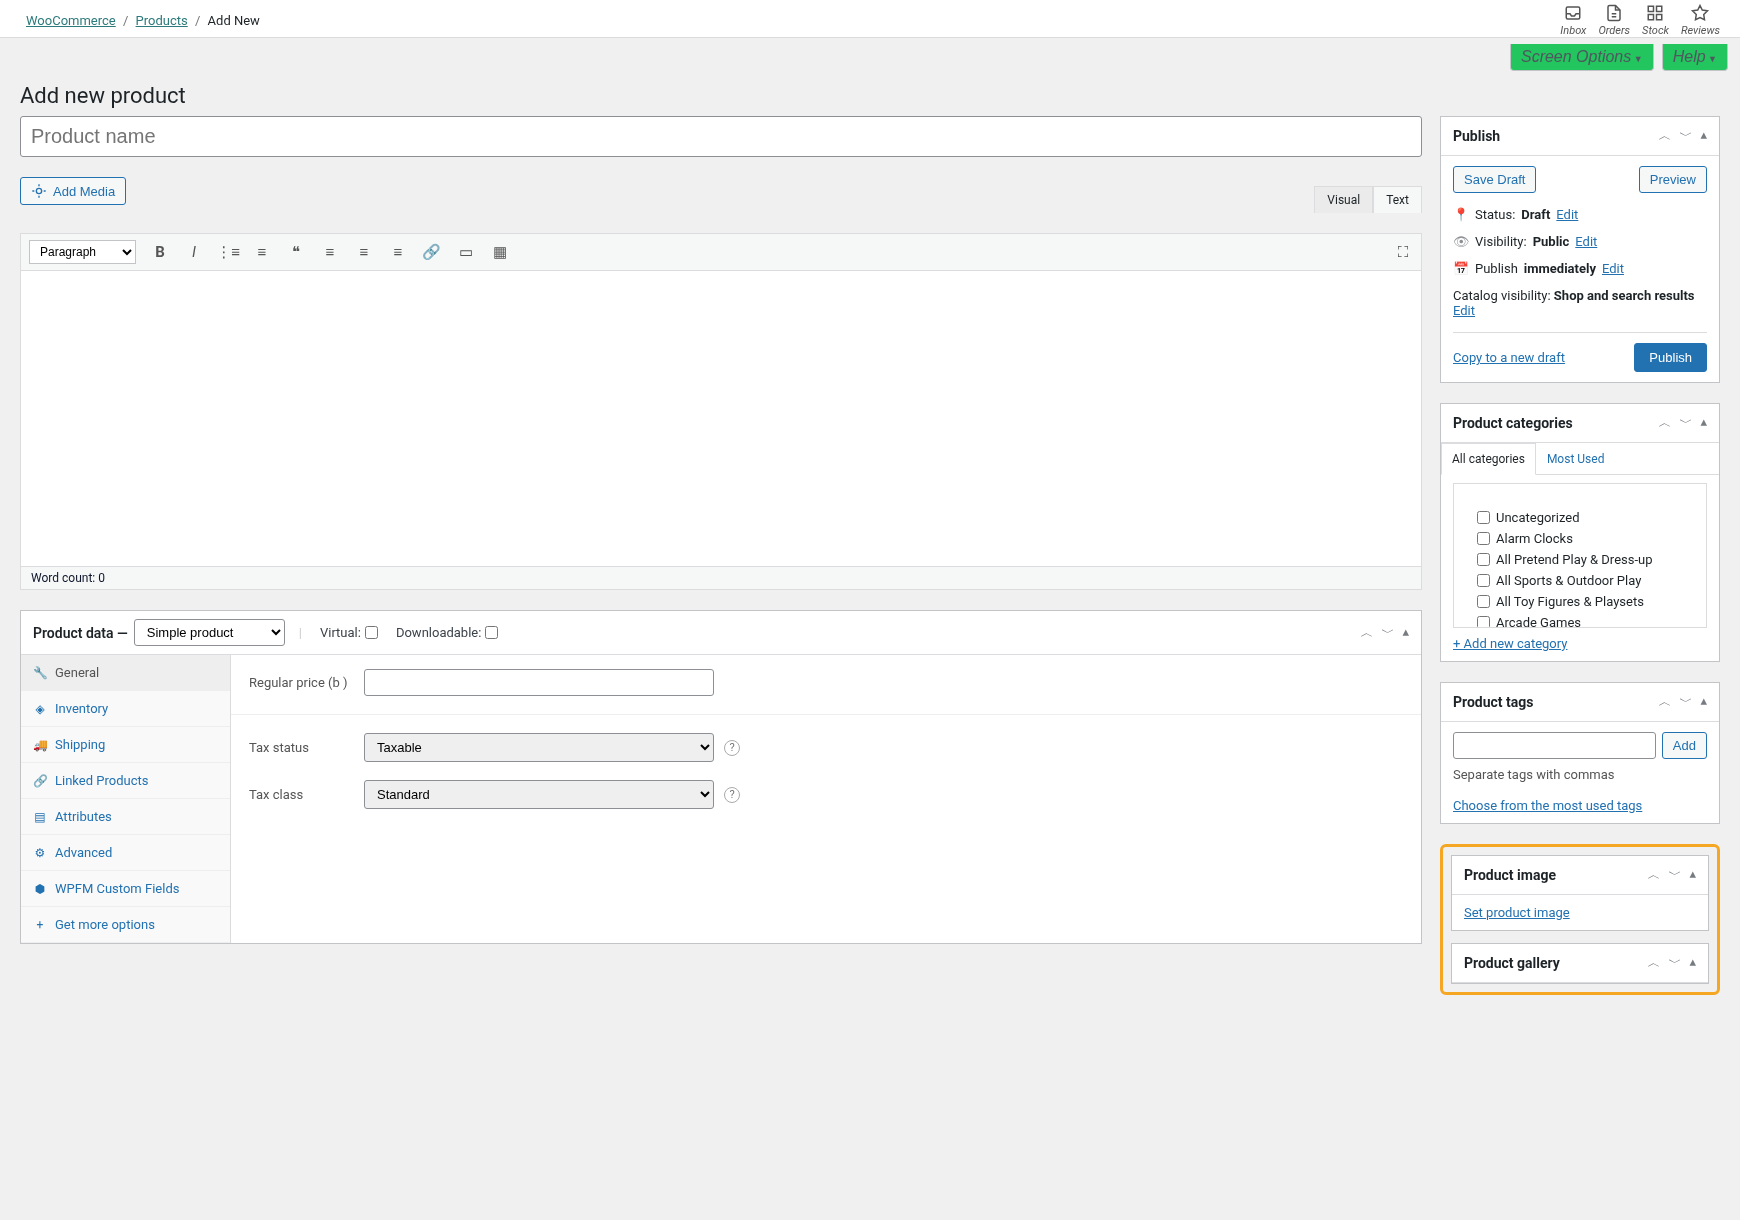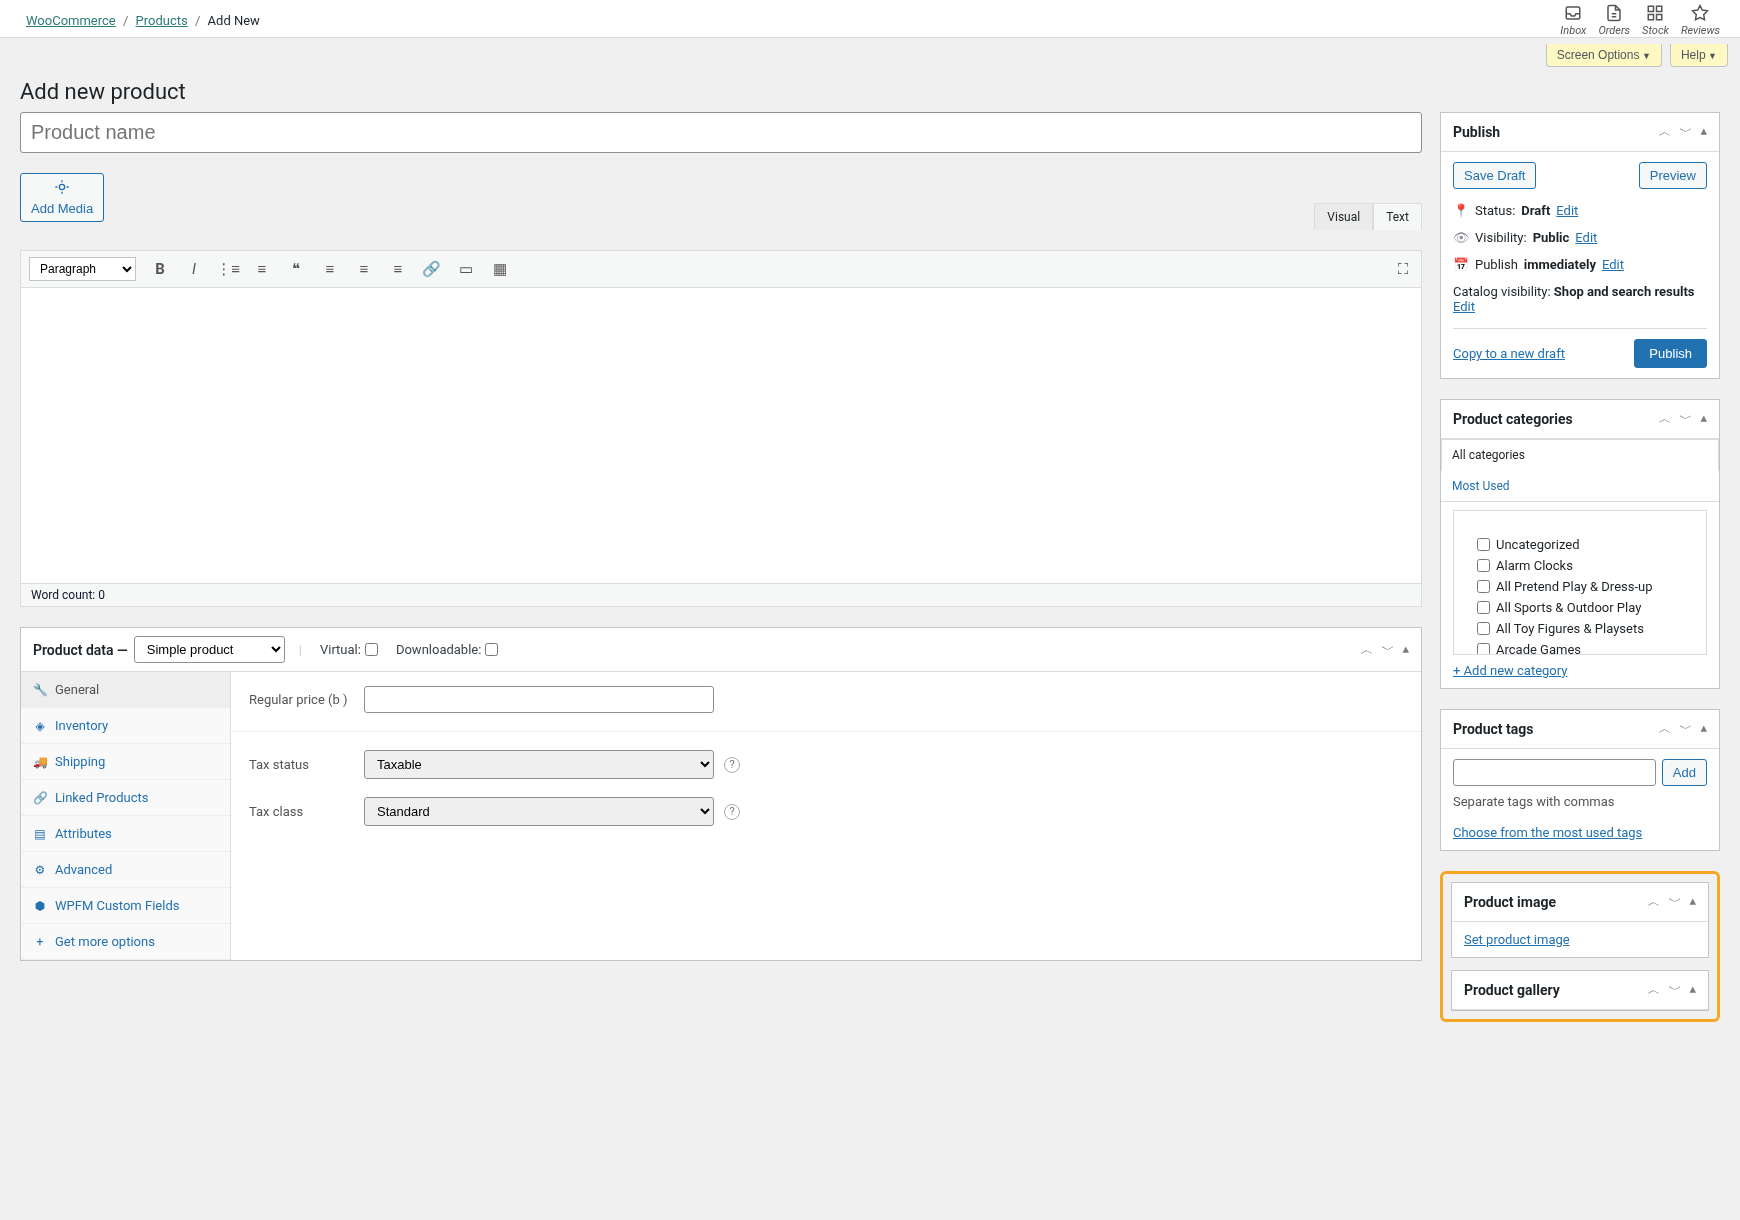--- a/index.html
+++ b/index.html
@@ -10,35 +10,35 @@
 .topbar { display: flex; justify-content: space-between; align-items: center; padding: 4px 12px 0; background: #fff; border-bottom: 1px solid #dcdcde; }
 .breadcrumb { padding: 8px 14px; font-size: 13px; }
 .breadcrumb a { color: #2c7a7b; }
 .breadcrumb .sep { color: #777; margin: 0 4px; }
 .topnav { display: flex; gap: 12px; padding-right: 8px; font-style: italic; }
 .topnav-item { text-align: center; color: #555; font-size: 11px; }
 .topnav-item svg { display: block; margin: 0 auto 2px; }
 
 
 .screen-row { display: flex; justify-content: flex-end; gap: 8px; padding: 6px 12px 0; }
-.screen-btn { background: #fef9c3; border: 1px solid #c3c4c7; border-top: none; border-radius: 0 0 4px 4px; padding: 4px 10px; font-size: 12px; cursor: pointer; color: #50575e; }
+.screen-btn { background: #22c55e; border: 1px solid #c3c4c7; border-top: none; border-radius: 0 0 4px 4px; padding: 4px 10px; font-size: 16px; cursor: pointer; color: #50575e; font-style: italic; }
 .arrow-down::after { content: " ▼"; font-size: 9px; }
 
 .wrap { padding: 0 20px 20px; display: flex; gap: 18px; }
 .mainarea { flex: 1; min-width: 0; }
 .sidearea { width: 280px; }
 
 h1.page-title { font-size: 22px; font-weight: 400; padding: 12px 20px 8px; }
 
 
 .title-input { width: 100%; font-size: 20px; padding: 8px 10px; border: 1px solid #8c8f94; border-radius: 3px; background: #fff; color: #555; }
 
 
 .editor-box { margin-top: 20px; border: 1px solid #dcdcde; background: #fff; }
-.add-media { background: #f6f7f7; border: 1px solid #2271b1; color: #2271b1; padding: 5px 10px; border-radius: 3px; font-size: 13px; cursor: pointer; display: inline-flex; align-items: center; gap: 6px; margin: 0 0 8px 0px; flex-direction: column; }
+.add-media { background: #f6f7f7; border: 1px solid #2271b1; color: #2271b1; padding: 5px 10px; border-radius: 3px; font-size: 13px; cursor: pointer; display: inline-flex; align-items: center; gap: 6px; margin: 0 0 8px 0px; }
 .editor-tabs { display: flex; }
 .editor-tab { padding: 6px 12px; border: 1px solid #dcdcde; background: #ebebeb; font-size: 12px; cursor: pointer; border-bottom: none; }
 .editor-tab.active { background: #f6f7f7; }
 .toolbar { display: flex; align-items: center; gap: 14px; padding: 6px 8px; background: #f6f7f7; border-bottom: 1px solid #dcdcde; }
 .format-select { border: 1px solid #c3c4c7; padding: 3px 22px 3px 6px; font-size: 12px; background: #fff; }
 .tb-btn { width: 20px; height: 20px; display: flex; align-items: center; justify-content: center; color: #555; cursor: pointer; font-size: 15px; }
 .tb-btn.fullscreen { margin-left: auto; }
 .editor-body { min-height: 295px; background: #fff; }
 .editor-status { border-top: 1px solid #dcdcde; background: #f6f7f7; padding: 4px 10px; font-size: 12px; color: #0f172a; }
 
@@ -69,21 +69,21 @@
 .sidebox-header { display: flex; justify-content: space-between; align-items: center; padding: 10px 12px; border-bottom: 1px solid #dcdcde; }
 .sidebox-header h2 { font-size: 14px; font-weight: 700; }
 .sidebox-body { padding: 10px 12px; font-size: 13px; }
 .btn-outline { background: #f6f7f7; border: 1px solid #2271b1; color: #2271b1; padding: 5px 10px; border-radius: 3px; font-size: 13px; cursor: pointer; }
 .btn-primary { background: #2271b1; color: #fff; border: 1px solid #2271b1; padding: 6px 14px; border-radius: 3px; font-size: 13px; cursor: pointer; }
 .pub-row { display: flex; align-items: center; gap: 6px; padding: 6px 0; font-size: 13px; }
 .pub-row .picon { color: #8c8f94; width: 16px; }
 .pub-actions { display: flex; justify-content: space-between; align-items: center; margin-bottom: 8px; }
 .pub-footer { display: flex; justify-content: space-between; align-items: center; border-top: 1px solid #dcdcde; padding-top: 10px; margin-top: 8px; }
 
-.cat-tabs { display: flex; border-bottom: 1px solid #dcdcde; margin: -10px -12px 8px; flex-direction: column; }
+.cat-tabs { display: flex; border-bottom: 1px solid #dcdcde; margin: -10px -12px 8px; }
 .cat-tab { padding: 8px 10px; font-size: 12px; cursor: pointer; border: 1px solid transparent; border-bottom: none; }
 .cat-tab.active { background: #fff; border-color: #dcdcde; border-bottom: 1px solid #fff; margin-bottom: -1px; }
 .cat-tab:not(.active) { color: #2271b1; }
 .cat-list { max-height: 145px; overflow-y: scroll; border: 1px solid #dcdcde; padding: 23px; }
 .cat-item { display: flex; align-items: center; gap: 6px; padding: 3px 0; font-size: 13px; }
 
 .tag-row { display: flex; gap: 6px; }
 .tag-input { flex: 1; border: 1px solid #8c8f94; border-radius: 3px; padding: 5px; }
 
 .highlight-box { border: 3px solid #f5a623; border-radius: 6px; padding: 8px; margin-top: 0; }

